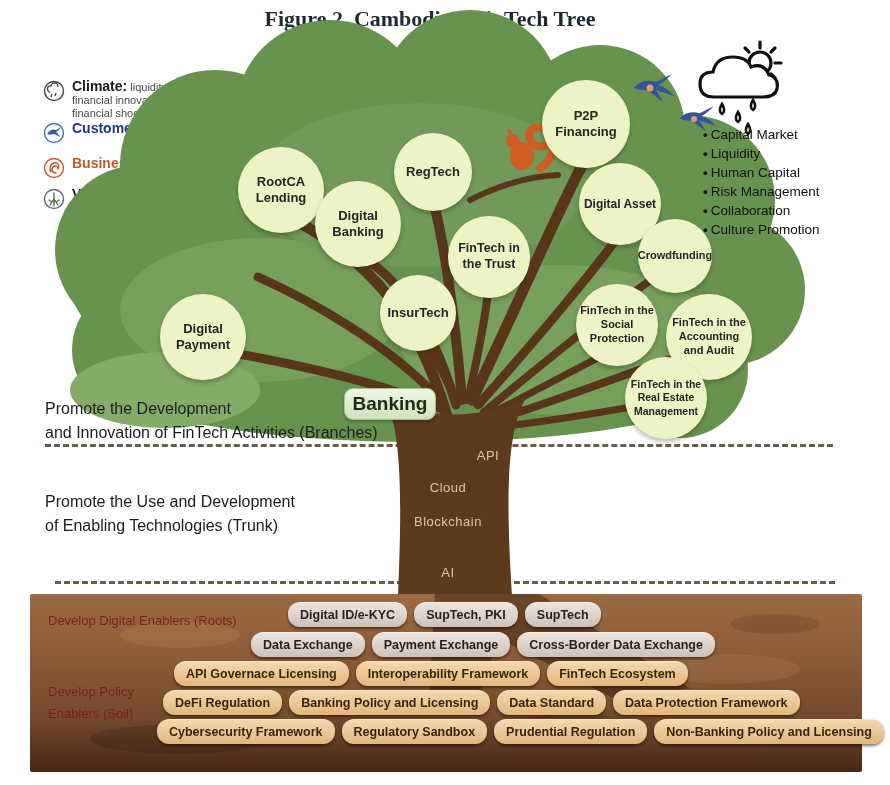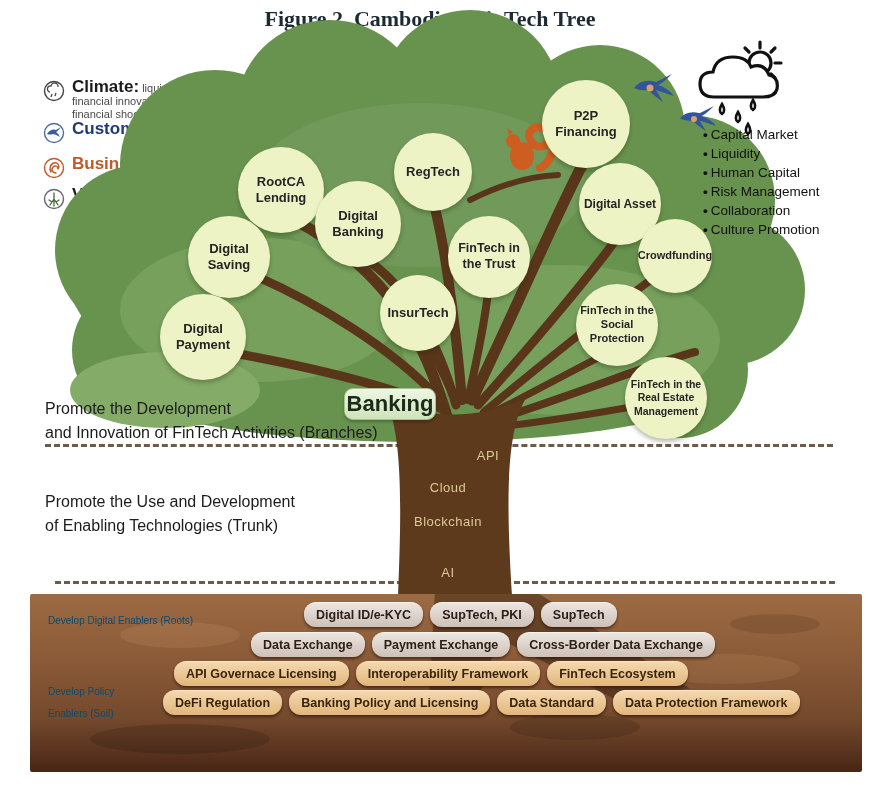--- a/index.html
+++ b/index.html
@@ -8,39 +8,39 @@
   .abs{position:absolute;}
 
   .title{left:0;top:6px;width:860px;text-align:center;
          font-family:"Liberation Serif",serif;font-weight:bold;font-size:22px;color:#1c2b33;}
 
   
   .legend-item{display:flex;align-items:flex-start;gap:7px;width:190px;}
   .legend-icon{flex:0 0 22px;width:22px;height:22px;border-radius:50%;display:flex;
                align-items:center;justify-content:center;background:#fff;}
   .legend-text{font-size:11px;line-height:13px;color:#4a4a4a;width:142px;}
-  .legend-text b{color:#1a1a1a;font-size:17px;}
+  .legend-text b{color:#1a1a1a;font-size:14px;}
   .lbl-blue b{color:#1f3a7a;}
   .lbl-orange b{color:#c05a28;}
 
   
   .leaf{border-radius:50%;background:#eef3c6;display:flex;align-items:center;justify-content:center;
         text-align:center;color:#252525;font-weight:600;font-size:13px;line-height:1.25;
         box-shadow:0 3px 4px rgba(30,40,10,.3);z-index:5;padding:2px;box-sizing:border-box;}
 
   .cat-pill{z-index:6;display:flex;align-items:center;justify-content:center;
             background:linear-gradient(#edf6e4,#cfe3bb);border:1px solid #a6c28f;border-radius:9px;
-            font-size:22px;font-weight:600;color:#1c2a18;box-shadow:0 2px 3px rgba(0,0,0,.25);}
+            font-size:19px;font-weight:600;color:#1c2a18;box-shadow:0 2px 3px rgba(0,0,0,.25);}
 
   .trunk-word{z-index:6;transform:translateX(-50%);color:#dcc899;font-size:13px;letter-spacing:.5px;}
 
   .dashline{border-top:3px dashed #6d5a47;z-index:1;height:0;}
 
   .side-label{font-size:16px;color:#1c1c1c;line-height:24px;z-index:6;}
-  .soil-label{font-size:10px;color:#0c4a6e;line-height:22px;z-index:6;}
+  .soil-label{font-size:13px;color:#7f1d1d;line-height:22px;z-index:6;}
 
   .bullets{z-index:6;font-size:13.5px;color:#111;line-height:19px;}
   .bullets .bullet-item::before{content:"\2022";margin-right:3px;font-weight:bold;}
 
   
   .soil{left:30px;top:594px;width:832px;height:178px;z-index:2;border-radius:2px;
         background:linear-gradient(#9c6b43 0%,#8a5a38 38%,#74492c 70%,#5a3420 88%,#472614 100%);}
   .soil-blob{position:absolute;border-radius:50%;}
   .root-shadow{position:absolute;left:370px;top:0;width:290px;height:105px;
                background:rgba(56,31,13,.5);
@@ -178,29 +178,29 @@
     <div class="bullet-item">Capital Market</div>
     <div class="bullet-item">Liquidity</div>
     <div class="bullet-item">Human Capital</div>
     <div class="bullet-item">Risk Management</div>
     <div class="bullet-item">Collaboration</div>
     <div class="bullet-item">Culture Promotion</div>
   </div>
 
   <div class="abs leaf" style="left:238px;top:147px;width:86px;height:86px;">RootCA Lending</div>
   <div class="abs leaf" style="left:315px;top:181px;width:86px;height:86px;">Digital Banking</div>
-  <div class="abs leaf" style="left:188px;top:216px;width:82px;height:82px;">Digital Saving</div>
   <div class="abs leaf" style="left:160px;top:294px;width:86px;height:86px;">Digital Payment</div>
   <div class="abs leaf" style="left:394px;top:133px;width:78px;height:78px;">RegTech</div>
   <div class="abs leaf" style="left:448px;top:216px;width:82px;height:82px;font-size:12.5px;">FinTech in the Trust</div>
   <div class="abs leaf" style="left:380px;top:275px;width:76px;height:76px;">InsurTech</div>
   <div class="abs leaf" style="left:542px;top:80px;width:88px;height:88px;padding:0 10px;">P2P Financing</div>
   <div class="abs leaf" style="left:579px;top:163px;width:82px;height:82px;font-size:12px;">Digital Asset</div>
   <div class="abs leaf" style="left:638px;top:219px;width:74px;height:74px;font-size:11px;">Crowdfunding</div>
   <div class="abs leaf" style="left:576px;top:284px;width:82px;height:82px;font-size:11px;">FinTech in the Social Protection</div>
+  <div class="abs leaf" style="left:666px;top:294px;width:86px;height:86px;font-size:11px;">FinTech in the Accounting and Audit</div>
   <div class="abs leaf" style="left:625px;top:357px;width:82px;height:82px;font-size:10.5px;">FinTech in the Real Estate Management</div>
 
   <div class="abs cat-pill" style="left:344px;top:388px;width:90px;height:30px;">Banking</div>
 
   <div class="abs trunk-word" style="left:448px;top:448px;margin-left:40px;">API</div>
   <div class="abs trunk-word" style="left:448px;top:480px;">Cloud</div>
   <div class="abs trunk-word" style="left:448px;top:514px;">Blockchain</div>
   <div class="abs trunk-word" style="left:448px;top:549px;margin-top:16px;">AI</div>
 
   <div class="abs side-label" style="left:45px;top:397px;">
@@ -222,35 +222,41 @@
   </div>
 
   <div class="abs soil-label" style="left:48px;top:610px;">
     <div>Develop Digital Enablers (Roots)</div>
   </div>
   <div class="abs soil-label" style="left:48px;top:681px;">
     <div>Develop Policy</div>
     <div>Enablers (Soil)</div>
   </div>
 
-  <div class="abs pill-row" style="left:288px;top:602px;margin-left:16px;">
+  <div class="abs pill-row" style="left:288px;top:602px;">
     <span class="pill pill-silver">Digital ID/e-KYC</span>
     <span class="pill pill-silver">SupTech, PKI</span>
     <span class="pill pill-silver">SupTech</span>
   </div>
   <div class="abs pill-row" style="left:251px;top:632px;">
     <span class="pill pill-silver">Data Exchange</span>
     <span class="pill pill-silver">Payment Exchange</span>
     <span class="pill pill-silver">Cross-Border Data Exchange</span>
   </div>
   <div class="abs pill-row" style="left:174px;top:661px;">
     <span class="pill pill-tan">API Governace Licensing</span>
     <span class="pill pill-tan">Interoperability Framework</span>
     <span class="pill pill-tan">FinTech Ecosystem</span>
   </div>
   <div class="abs pill-row" style="left:163px;top:690px;">
     <span class="pill pill-tan">DeFi Regulation</span>
     <span class="pill pill-tan">Banking Policy and Licensing</span>
     <span class="pill pill-tan">Data Standard</span>
     <span class="pill pill-tan">Data Protection Framework</span>
   </div>
+  <div class="abs pill-row" style="left:157px;top:719px;">
+    <span class="pill pill-tan">Cybersecurity Framework</span>
+    <span class="pill pill-tan">Regulatory Sandbox</span>
+    <span class="pill pill-tan">Prudential Regulation</span>
+    <span class="pill pill-tan">Non-Banking Policy and Licensing</span>
+  </div>
 
 </div>
 
 </body></html>

